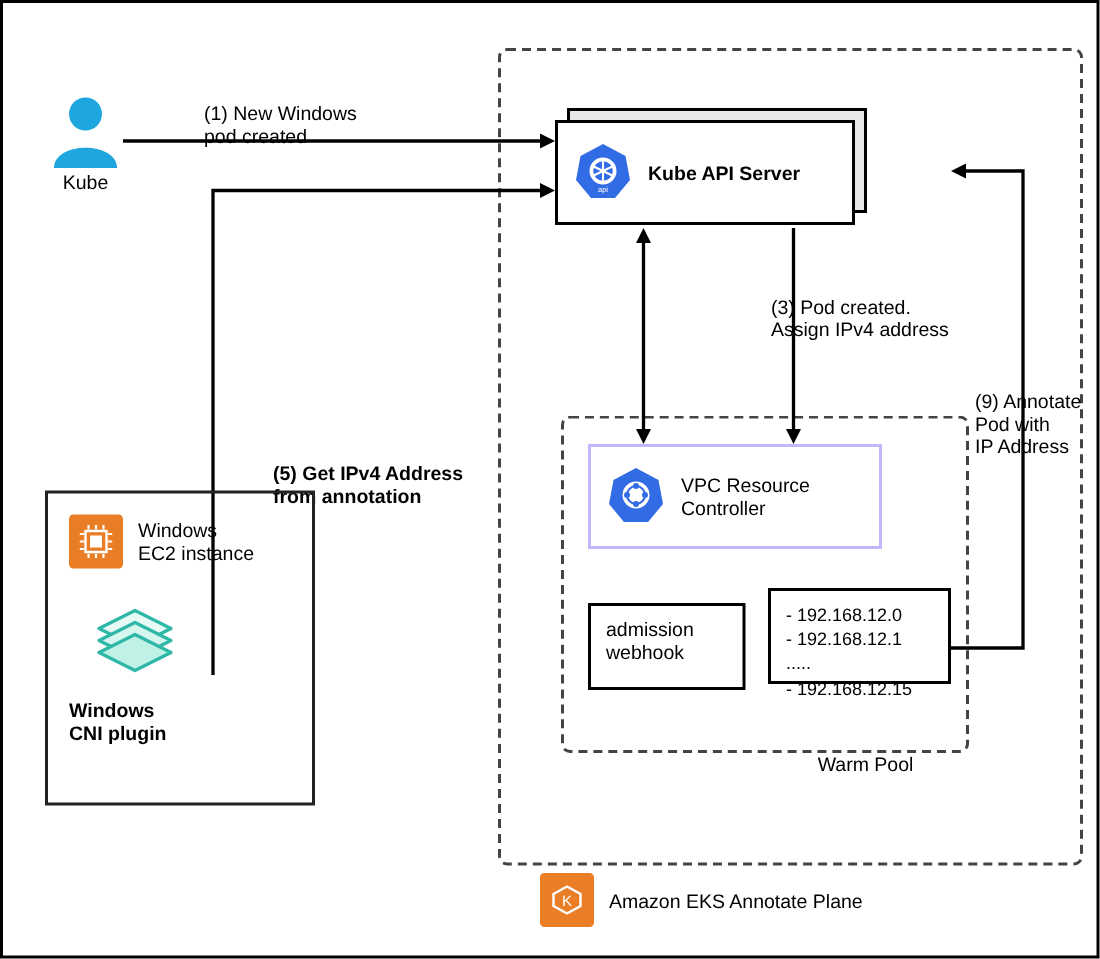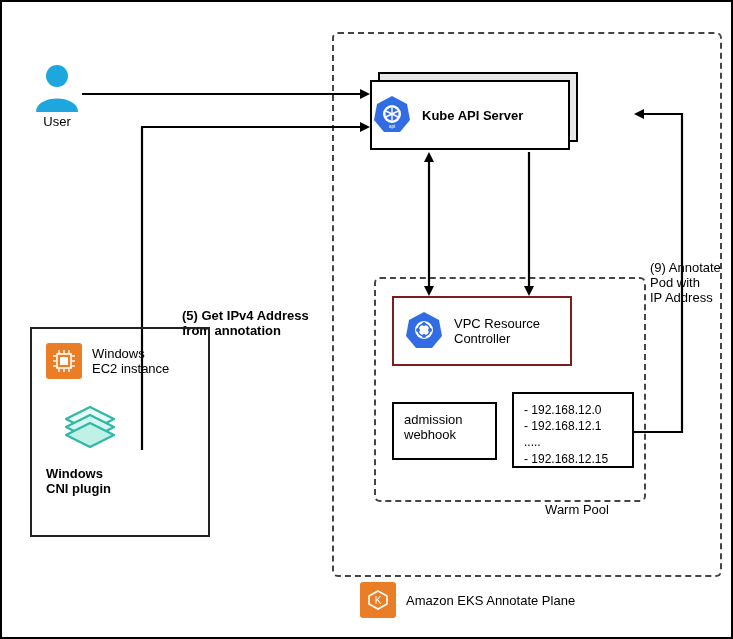--- a/index.html
+++ b/index.html
@@ -27,34 +27,34 @@
   .user-icon {
     width: 50px; height: 48px;
   }
 
   
   .kube-box {
     background: #fff;
     border: 2px solid #000;
     width: 200px; height: 70px;
     display: flex; align-items: center;
-    padding: 6px 0;
+    padding: 6px 10px;
     gap: 10px;
   }
   .kube-shadow {
     background: #e8e8e8;
     border: 2px solid #000;
     width: 200px; height: 70px;
   }
 
   
   .vpc-box {
     background: #fff;
-    border: 2px solid #7f1d1d;
-    width: 180px; height: 70px;
+    border: 2px solid #c4b5fd;
+    width: 196px; height: 70px;
     display: flex; align-items: center;
     padding: 6px 10px;
     gap: 10px;
   }
 
   .small-box {
     background: #fff;
     border: 2px solid #000;
     padding: 8px 10px;
   }
@@ -88,21 +88,21 @@
   <div class="abs dashed-box" style="left:330px; top:30px; width:390px; height:545px;"></div>
 
   <div class="abs dashed-box" style="left:372px; top:275px; width:272px; height:225px;"></div>
 
   <div class="abs" style="left:30px; top:62px;">
     <svg class="user-icon" viewBox="0 0 50 48">
       <circle cx="25" cy="12" r="11" fill="#1da7de"></circle>
       <path d="M4 48 C4 30 46 30 46 48 Z" fill="#1da7de"></path>
     </svg>
   </div>
-  <div class="abs label center" style="left:18px; top:112px; width:74px;">User</div>
+  <div class="abs label center" style="left:18px; top:112px; width:74px;">Kube</div>
 
   <div class="abs kube-shadow" style="left:376px; top:70px;"></div>
   <div class="abs kube-box" style="left:368px; top:78px;">
     <span class="k8s-hex">
       <svg width="40" height="40" viewBox="0 0 40 40">
         <polygon points="20,2 35,10 38,26 28,38 12,38 2,26 5,10" fill="#326ce5"></polygon>
         <circle cx="20" cy="20" r="9" fill="#fff"></circle>
         <circle cx="20" cy="20" r="6.5" fill="#326ce5"></circle>
         <g stroke="#fff" stroke-width="1.4">
           <line x1="20" y1="13.5" x2="20" y2="26.5"></line>
@@ -112,38 +112,42 @@
         <text x="20" y="34" text-anchor="middle" fill="#fff" font-size="5" font-family="Arial">api</text>
       </svg>
     </span>
     <span class="bold">Kube API Server</span>
   </div>
 
   <svg class="arrow" style="left:80px; top:87px; width:288px; height:10px;">
     <line class="arrowline" x1="0" y1="5" x2="278" y2="5"></line>
     <polygon class="arrowhead" points="278,0 288,5 278,10"></polygon>
   </svg>
+  <div class="abs label" style="left:134px; top:66px; width:160px; white-space:pre-line;">(1) New Windows
+pod created</div>
 
   <svg class="arrow" style="left:140px; top:120px; width:228px; height:340px;">
     <polyline class="arrowline" points="0,328 0,5 218,5"></polyline>
     <polygon class="arrowhead" points="218,0 228,5 218,10"></polygon>
   </svg>
   <div class="abs label" style="left:180px; top:306px; width:150px; white-space:pre-line;font-weight:bold;">(5) Get IPv4 Address
 from annotation</div>
 
   <svg class="arrow" style="left:420px; top:150px; width:14px; height:144px;">
     <line class="arrowline" x1="7" y1="10" x2="7" y2="134"></line>
     <polygon class="arrowhead" points="2,10 7,0 12,10"></polygon>
     <polygon class="arrowhead" points="2,134 7,144 12,134"></polygon>
   </svg>
 
   <svg class="arrow" style="left:520px; top:150px; width:14px; height:144px;">
     <line class="arrowline" x1="7" y1="0" x2="7" y2="134"></line>
     <polygon class="arrowhead" points="2,134 7,144 12,134"></polygon>
   </svg>
+  <div class="abs label" style="left:512px; top:195px; width:160px; white-space:pre-line;">(3) Pod created.
+Assign IPv4 address</div>
 
   <div class="abs vpc-box" style="left:390px; top:294px;">
     <span class="k8s-hex">
       <svg width="40" height="40" viewBox="0 0 40 40">
         <polygon points="20,2 35,10 38,26 28,38 12,38 2,26 5,10" fill="#326ce5"></polygon>
         <circle cx="20" cy="20" r="9" fill="#fff"></circle>
         <g fill="#326ce5">
           <circle cx="20" cy="14" r="2"></circle>
           <circle cx="26" cy="20" r="2"></circle>
           <circle cx="20" cy="26" r="2"></circle>
@@ -154,21 +158,21 @@
     </span>
     <span style="white-space:pre-line;">VPC Resource
 Controller</span>
   </div>
 
   <div class="abs small-box" style="left:390px; top:400px; width:105px; height:58px;">
     <span style="white-space:pre-line;">admission
 webhook</span>
   </div>
 
-  <div class="abs small-box" style="left:510px; top:390px; width:122px; height:76px; font-size:12px; line-height:1.35;">
+  <div class="abs small-box" style="left:510px; top:390px; width:122px; height:64px; font-size:12px; line-height:1.35;">
     <div>- 192.168.12.0</div>
     <div>- 192.168.12.1</div>
     <div>.....</div>
     <div>- 192.168.12.15</div>
   </div>
   <div class="abs label center" style="left:530px; top:500px; width:90px;">Warm Pool</div>
 
   <svg class="arrow" style="left:632px; top:100px; width:60px; height:336px;">
     <polyline class="arrowline" points="0,330 48,330 48,12 10,12"></polyline>
     <polygon class="arrowhead" points="10,7 0,12 10,17"></polygon>

